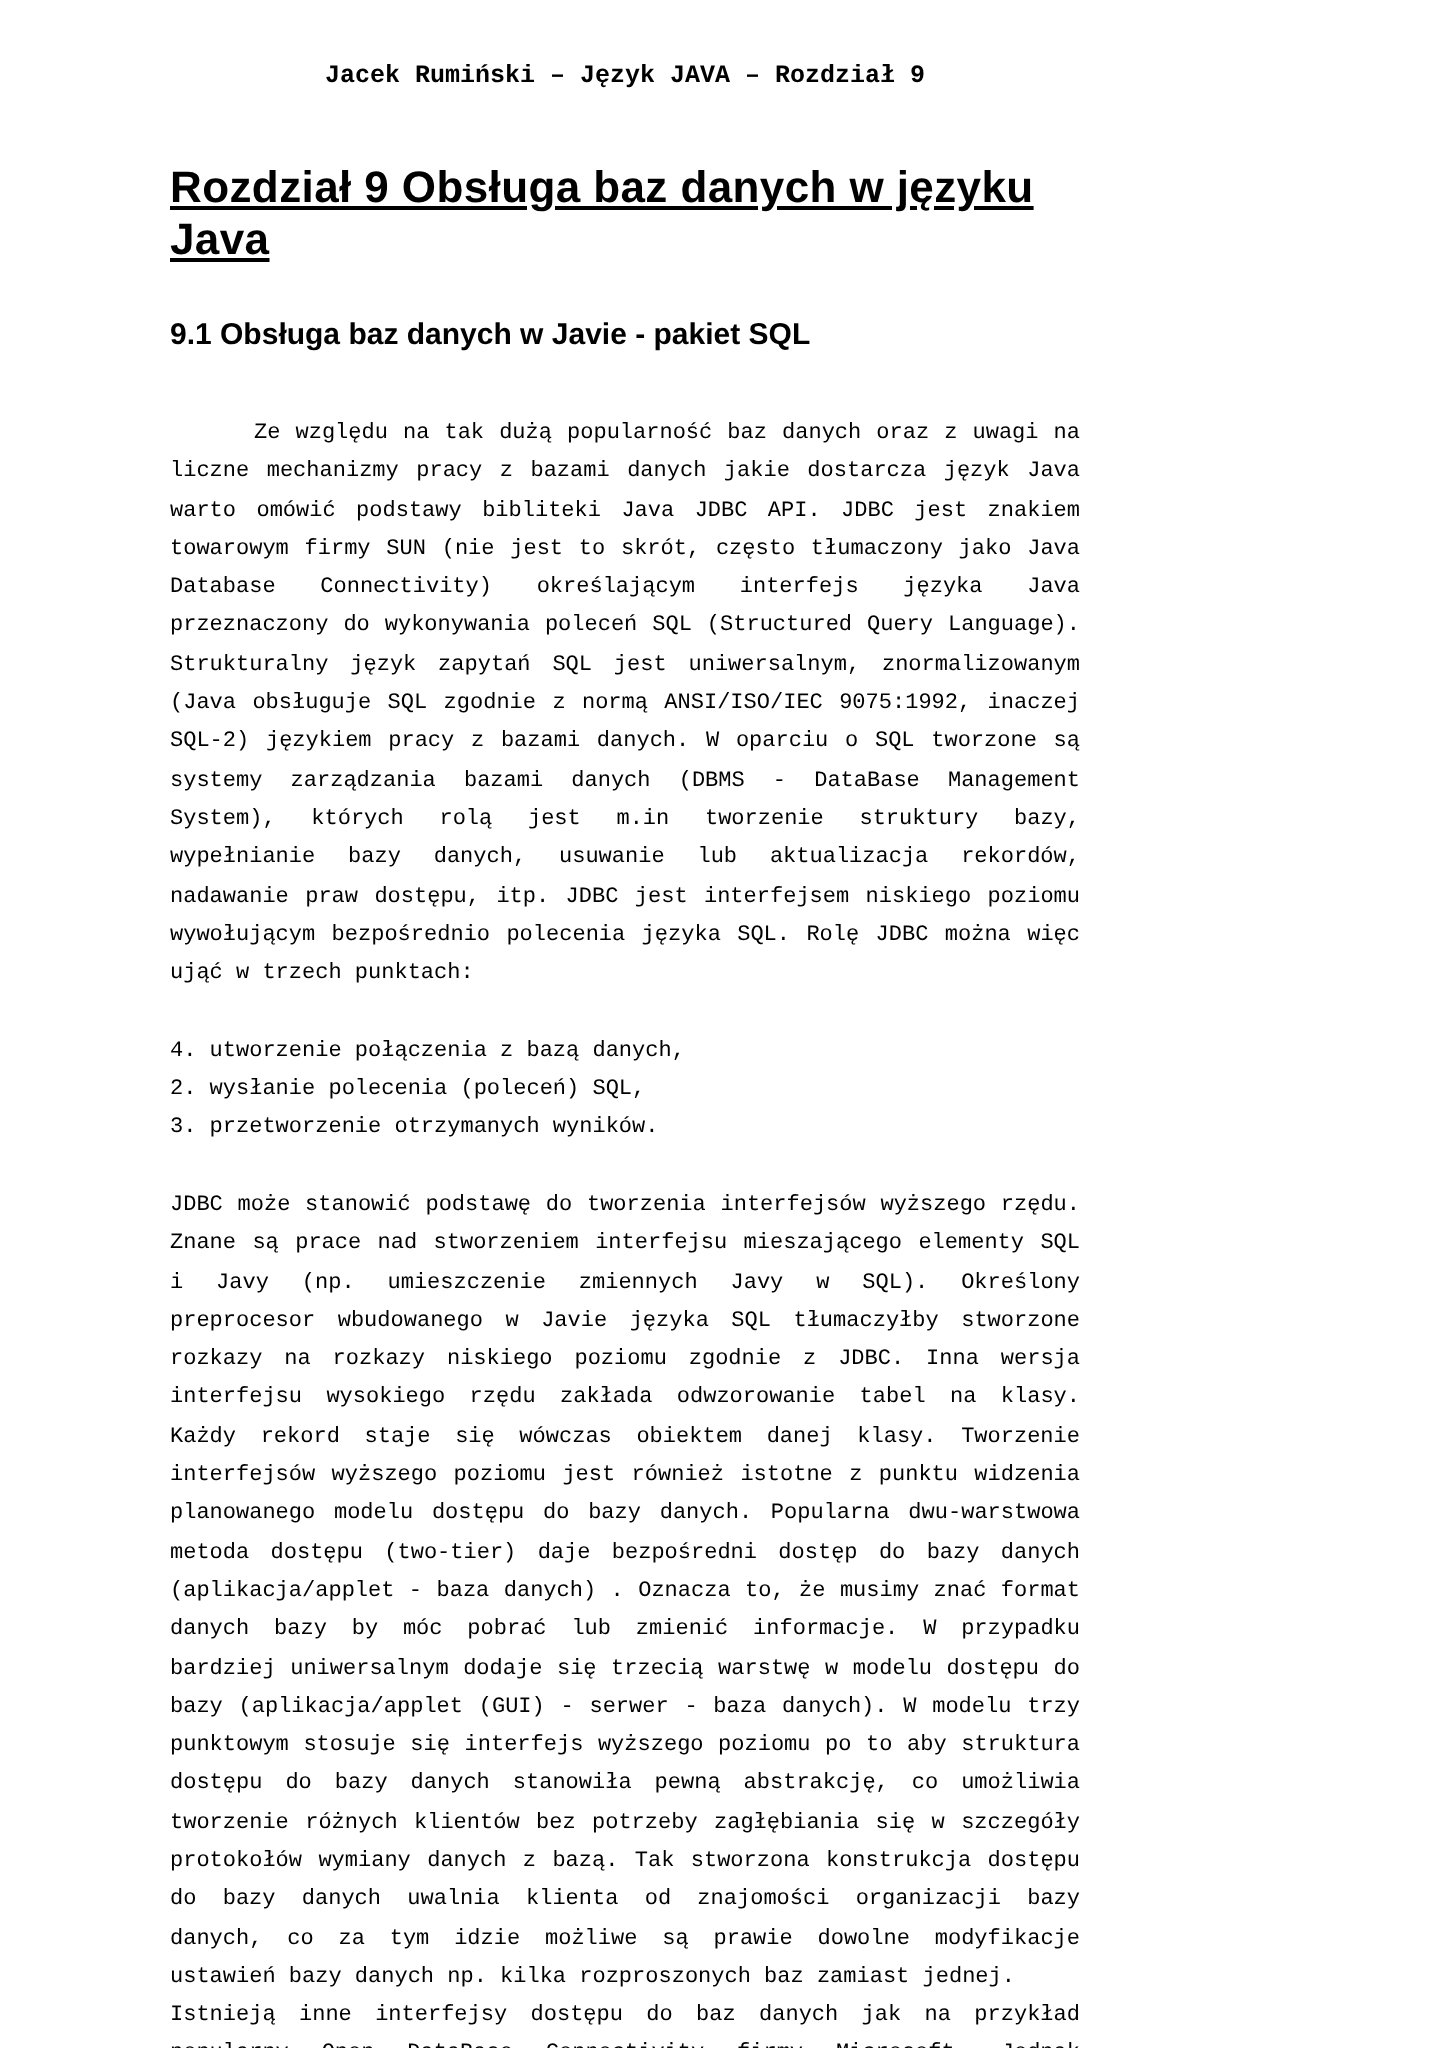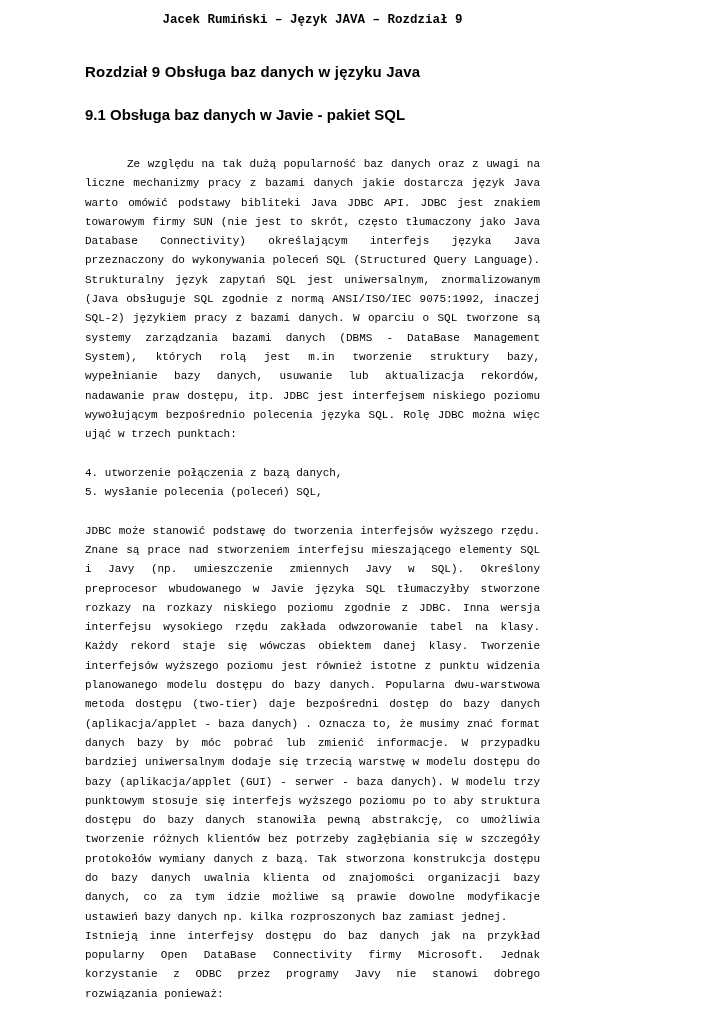--- a/index.html
+++ b/index.html
@@ -9,35 +9,36 @@
     height: 1024px;
     font-family: "Liberation Sans", "DejaVu Sans", sans-serif;
     color: #000000;
     overflow: hidden;
   }
   .page {
     position: relative;
     width: 624px;
     height: 1024px;
     background: #ffffff;
-    padding: 13px 84px 0 85px;
+    padding: 31px 84px 0 85px;
   }
   .doc-header {
     text-align: center;
     font-family: "Liberation Mono", "DejaVu Sans Mono", monospace;
     font-weight: bold;
     font-size: 12.5px;
     letter-spacing: 0px;
     margin-bottom: 36px;
   }
   .chapter-title {
-    font-size: 15px;
+    font-size: 22px;
     font-weight: bold;
     margin-bottom: 26px;
     letter-spacing: 0.2px;
+    text-decoration: underline;
   }
   .toc {
     margin-left: 85px;
     font-family: "Liberation Mono", "DejaVu Sans Mono", monospace;
     font-size: 12px;
     line-height: 13.5px;
     margin-bottom: 50px;
   }
   .section-heading {
     font-size: 15px;
@@ -76,21 +77,22 @@
   <h2 class="section-heading">9.1 Obsługa baz danych w Javie - pakiet SQL</h2>
 
   <div class="body-text">
 
     <p class="para-indent">Ze względu na tak dużą popularność baz danych oraz z uwagi na liczne mechanizmy pracy z bazami danych jakie dostarcza język Java warto omówić podstawy bibliteki Java JDBC API. JDBC jest znakiem towarowym firmy SUN (nie jest to skrót, często tłumaczony jako Java Database Connectivity) określającym interfejs języka Java przeznaczony do wykonywania poleceń SQL (Structured Query Language). Strukturalny język zapytań SQL jest uniwersalnym, znormalizowanym (Java obsługuje SQL zgodnie z normą ANSI/ISO/IEC 9075:1992, inaczej SQL-2) językiem pracy z bazami danych. W oparciu o SQL tworzone są systemy zarządzania bazami danych (DBMS - DataBase Management System), których rolą jest m.in tworzenie struktury bazy, wypełnianie bazy danych, usuwanie lub aktualizacja rekordów, nadawanie praw dostępu, itp. JDBC jest interfejsem niskiego poziomu wywołującym bezpośrednio polecenia języka SQL. Rolę JDBC można więc ująć w trzech punktach:</p>
 
     <div class="spacer-line"></div>
 
     <ul class="num-list">
       <li>4. utworzenie połączenia z bazą danych,</li>
-      <li>5. wysłanie polecenia (poleceń) SQL,</li>
+      <li>2. wysłanie polecenia (poleceń) SQL,</li>
+      <li>3. przetworzenie otrzymanych wyników.</li>
     </ul>
 
     <div class="spacer-line"></div>
 
     <p>JDBC może stanowić podstawę do tworzenia interfejsów wyższego rzędu. Znane są prace nad stworzeniem interfejsu mieszającego elementy SQL i Javy (np. umieszczenie zmiennych Javy w SQL). Określony preprocesor wbudowanego w Javie języka SQL tłumaczyłby stworzone rozkazy na rozkazy niskiego poziomu zgodnie z JDBC. Inna wersja interfejsu wysokiego rzędu zakłada odwzorowanie tabel na klasy. Każdy rekord staje się wówczas obiektem danej klasy. Tworzenie interfejsów wyższego poziomu jest również istotne z punktu widzenia planowanego modelu dostępu do bazy danych. Popularna dwu-warstwowa metoda dostępu (two-tier) daje bezpośredni dostęp do bazy danych (aplikacja/applet - baza danych) . Oznacza to, że musimy znać format danych bazy by móc pobrać lub zmienić informacje. W przypadku bardziej uniwersalnym dodaje się trzecią warstwę w modelu dostępu do bazy (aplikacja/applet (GUI) - serwer - baza danych). W modelu trzy punktowym stosuje się interfejs wyższego poziomu po to aby struktura dostępu do bazy danych stanowiła pewną abstrakcję, co umożliwia tworzenie różnych klientów bez potrzeby zagłębiania się w szczegóły protokołów wymiany danych z bazą. Tak stworzona konstrukcja dostępu do bazy danych uwalnia klienta od znajomości organizacji bazy danych, co za tym idzie możliwe są prawie dowolne modyfikacje ustawień bazy danych np. kilka rozproszonych baz zamiast jednej.</p>
 
     <p>Istnieją inne interfejsy dostępu do baz danych jak na przykład popularny Open DataBase Connectivity firmy Microsoft. Jednak korzystanie z ODBC przez programy Javy nie stanowi dobrego rozwiązania ponieważ:</p>
 
   </div>
 

